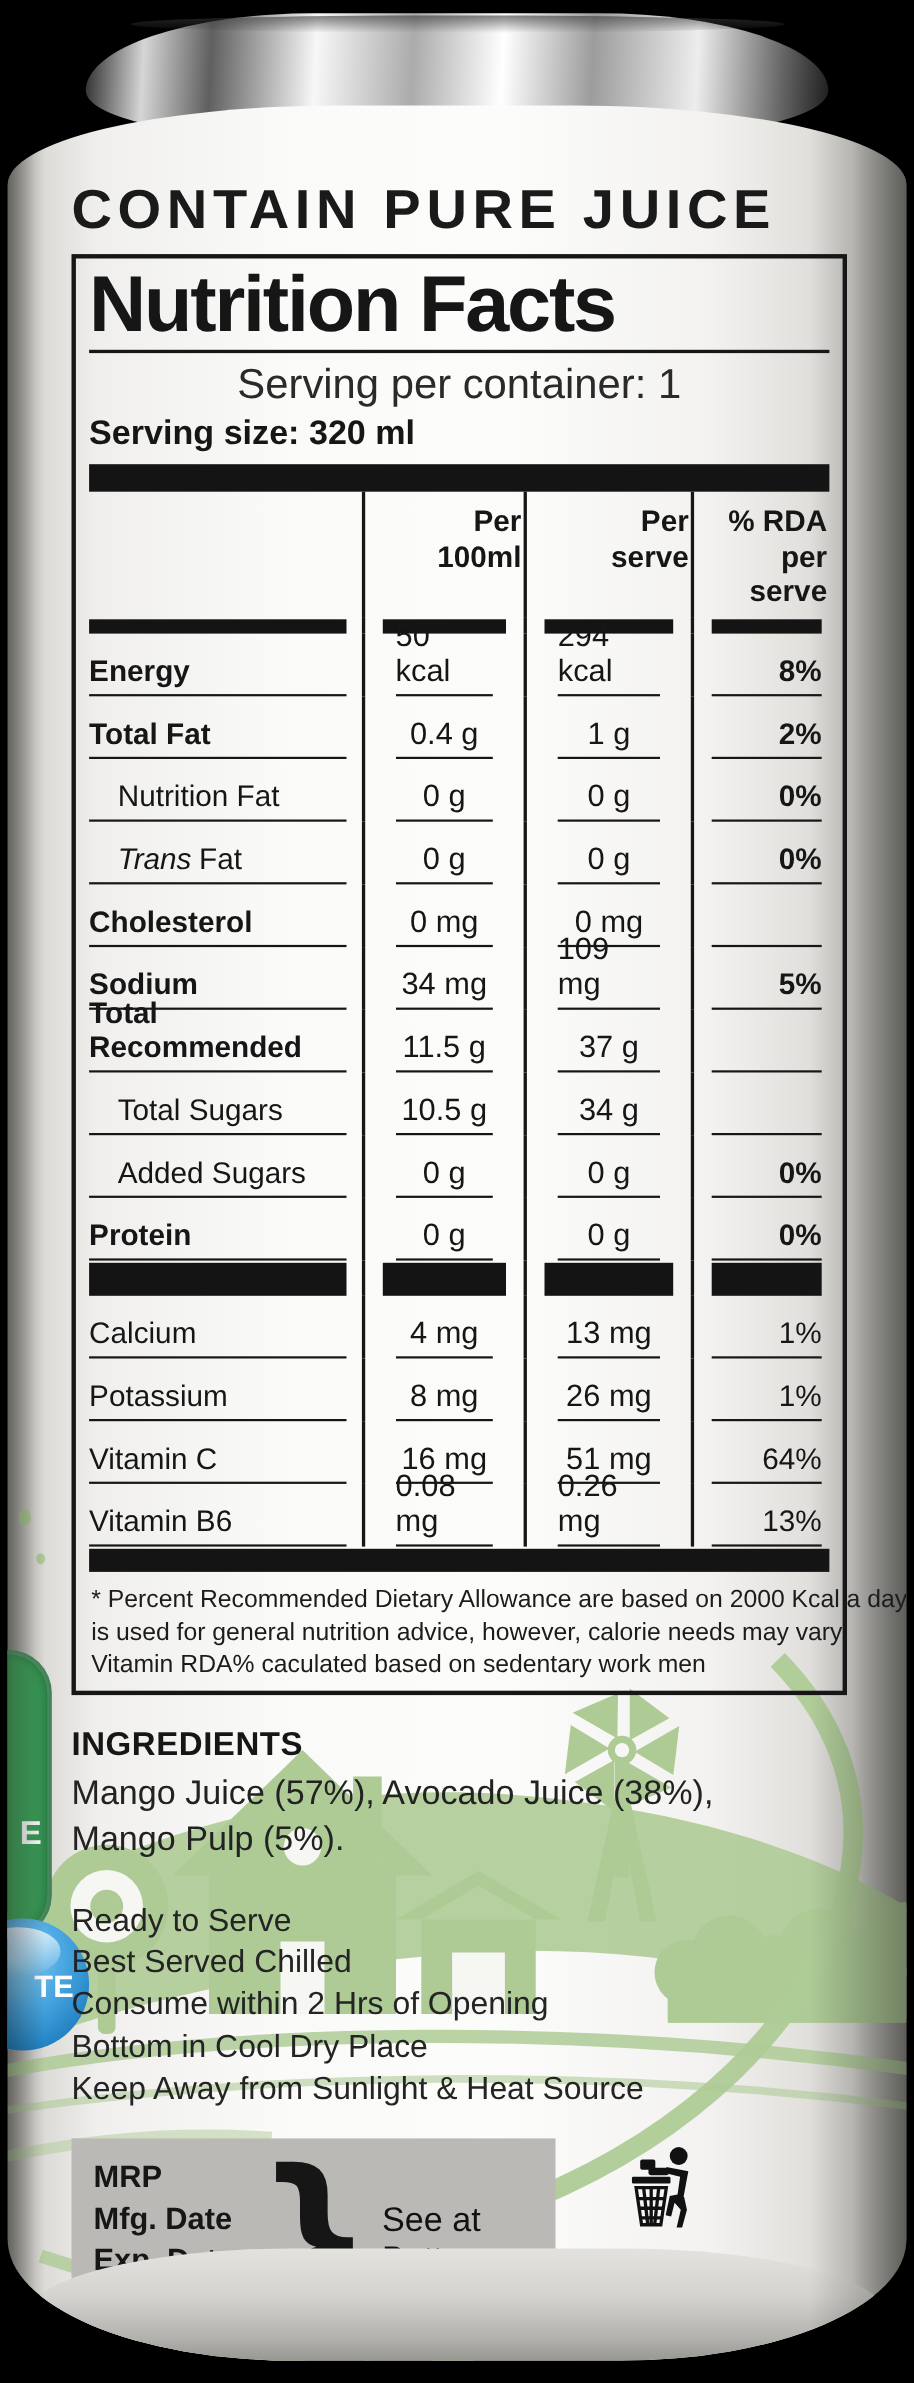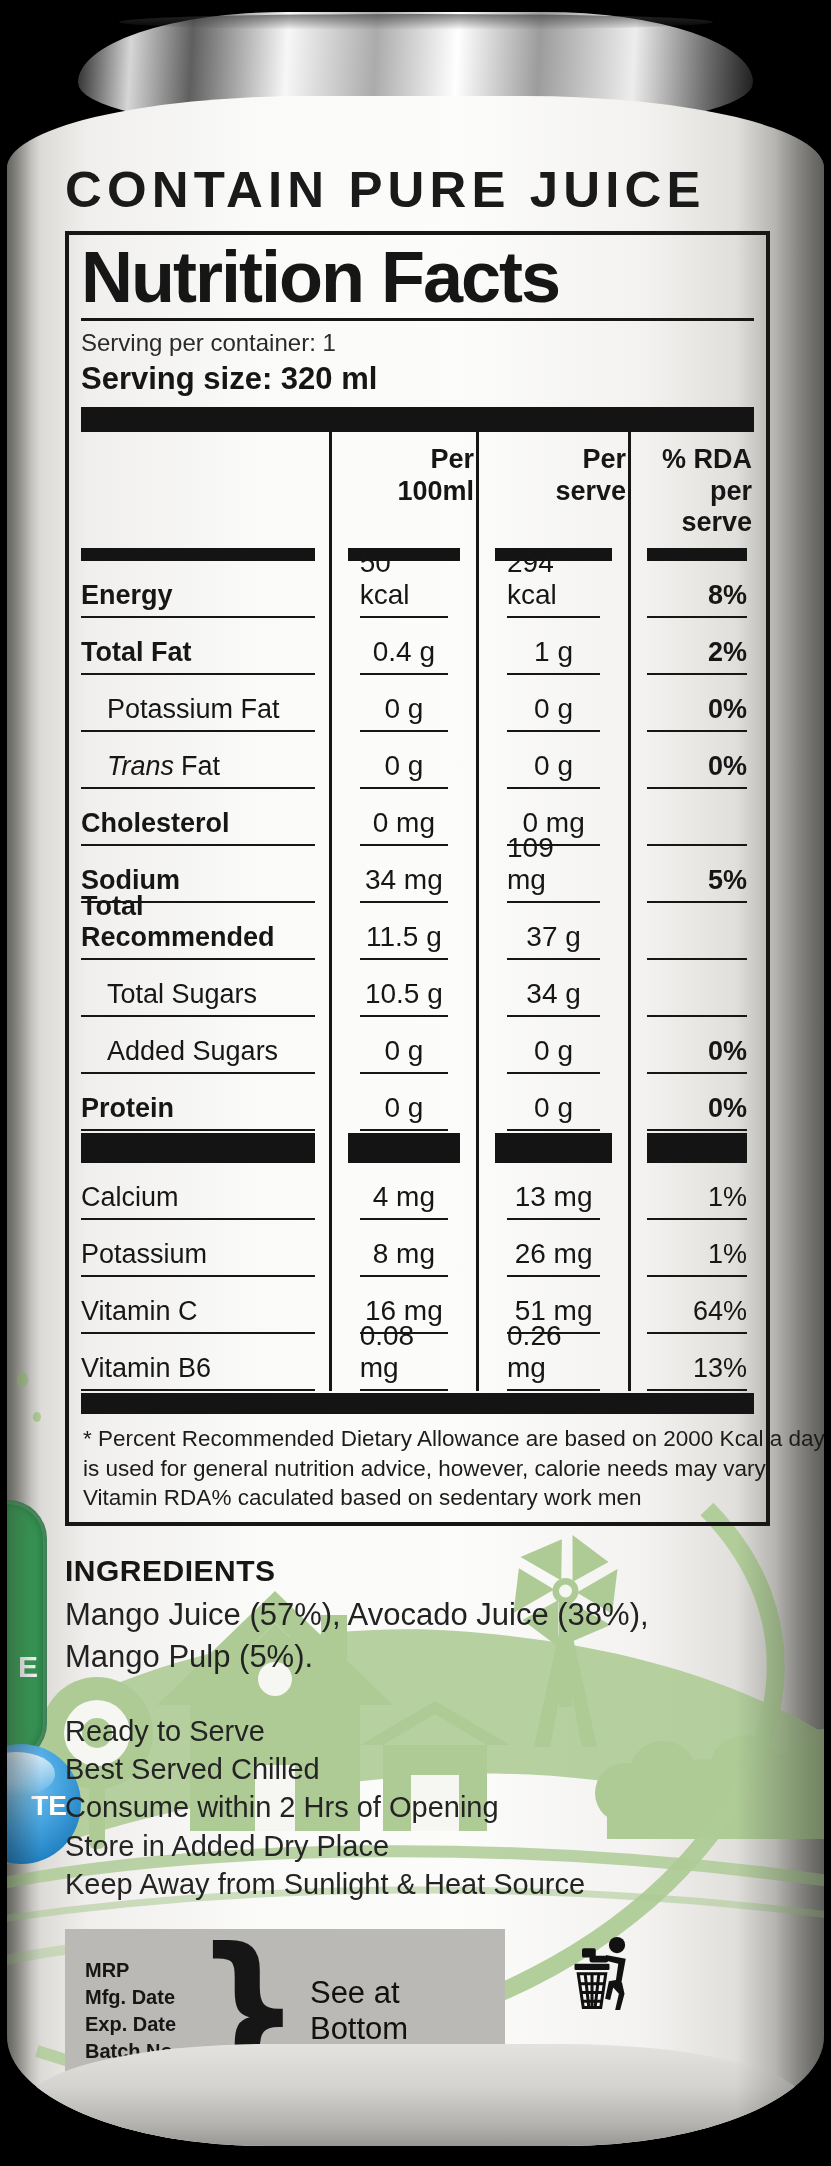--- a/index.html
+++ b/index.html
@@ -39,21 +39,21 @@
   .badge-blue .t{position:absolute;right:14px;top:46px;color:#fff;font-weight:700;font-size:28px;}
 
   
   .label-content{position:absolute;left:58px;right:54px;top:65px;z-index:3;}
   .headline{font-size:50px;font-weight:700;letter-spacing:5px;color:#1a1a1a;
     transform:scaleX(1.02);transform-origin:left;white-space:nowrap;}
 
   .nf-box{border:4px solid #161616;margin-top:12px;padding:6px 12px 8px;}
   .nf-title{font-size:72px;font-weight:700;letter-spacing:-2px;line-height:1.02;white-space:nowrap;}
   .nf-hr{border:none;border-top:3px solid #161616;margin:4px 0 8px;}
-  .serv1{font-size:24px;color:#2a2a2a;}
+  .serv1{font-size:38px;color:#2a2a2a;text-align:center;}
   .serv2{font-size:31px;font-weight:700;margin-top:4px;}
   .bar-full{height:25px;background:#141414;margin-top:10px;}
   .bar-full2{height:21px;background:#141414;margin-top:2px;}
 
   .nf-table{display:grid;grid-template-columns:36.8% 21.9% 22.6% 18.7%;font-size:27px;}
   .hc{font-weight:700;text-align:right;line-height:1.16;padding:12px 2px 8px;font-size:27px;}
   .vline{border-left:3px solid #161616;}
   .bc{padding:2px 0 0;}
   .bc .bar{height:13px;background:#141414;}
   .bc .bar.big{height:30px;}
@@ -73,21 +73,21 @@
 
   .footnote{font-size:22.5px;line-height:1.3;padding:10px 2px 2px;color:#1c1c1c;}
   .footnote div{white-space:nowrap;}
 
   .ing-h{margin-top:28px;font-size:30px;font-weight:700;letter-spacing:.5px;}
   .ing-t{font-size:31px;margin-top:6px;line-height:1.35;max-width:650px;color:#222;}
   .storage{margin-top:34px;font-size:29px;line-height:1.32;color:#242424;}
 
   .bottom-row{display:flex;align-items:flex-start;margin-top:26px;}
   .mrp{background:#bab9b5;width:400px;padding:16px 20px 18px;display:flex;align-items:center;}
-  .mrp-labels{font-weight:700;font-size:20px;line-height:1.35;white-space:nowrap;}
+  .mrp-labels{font-weight:700;font-size:28px;line-height:1.35;white-space:nowrap;}
   .mrp-brace{font-size:168px;line-height:.78;font-weight:700;margin:0 2px 0 10px;
     font-family:"DejaVu Sans",sans-serif;transform:scaleX(.9);}
   .mrp-see{font-size:31px;color:#111;}
   .icons{margin-left:62px;display:flex;flex-direction:column;align-items:center;gap:22px;margin-top:2px;}
   .tm{width:80px;height:88px;}
   .recycle{font-size:78px;line-height:1;color:#111;font-family:"DejaVu Sans",sans-serif;}
 </style>
 </head>
 <body>
 
@@ -237,21 +237,21 @@
               </div>
             </div>
           <div class="cell rc vline">
               <div class="u">
                 <span>2%</span>
               </div>
             </div>
 
           <div class="cell lc">
               <div class="u">
-                <span class="ind">Potassium Fat</span>
+                <span class="ind">Nutrition Fat</span>
               </div>
             </div>
           <div class="cell vc vline">
               <div class="u">
                 <span>0 g</span>
               </div>
             </div>
           <div class="cell vc vline">
               <div class="u">
                 <span>0 g</span>
@@ -517,21 +517,21 @@
         </div>
       </div>
 
       <div class="ing-h">INGREDIENTS</div>
       <div class="ing-t">Mango Juice (57%), Avocado Juice (38%), Mango Pulp (5%).</div>
 
       <div class="storage">
         <div>Ready to Serve</div>
         <div>Best Served Chilled</div>
         <div>Consume within 2 Hrs of Opening</div>
-        <div>Store in Added Dry Place</div>
+        <div>Bottom in Cool Dry Place</div>
         <div>Keep Away from Sunlight &amp; Heat Source</div>
       </div>
 
       <div class="bottom-row">
         <div class="mrp">
           <div class="mrp-labels">
             <div>MRP</div>
             <div>Mfg. Date</div>
             <div>Exp. Date</div>
             <div>Batch No.</div>

